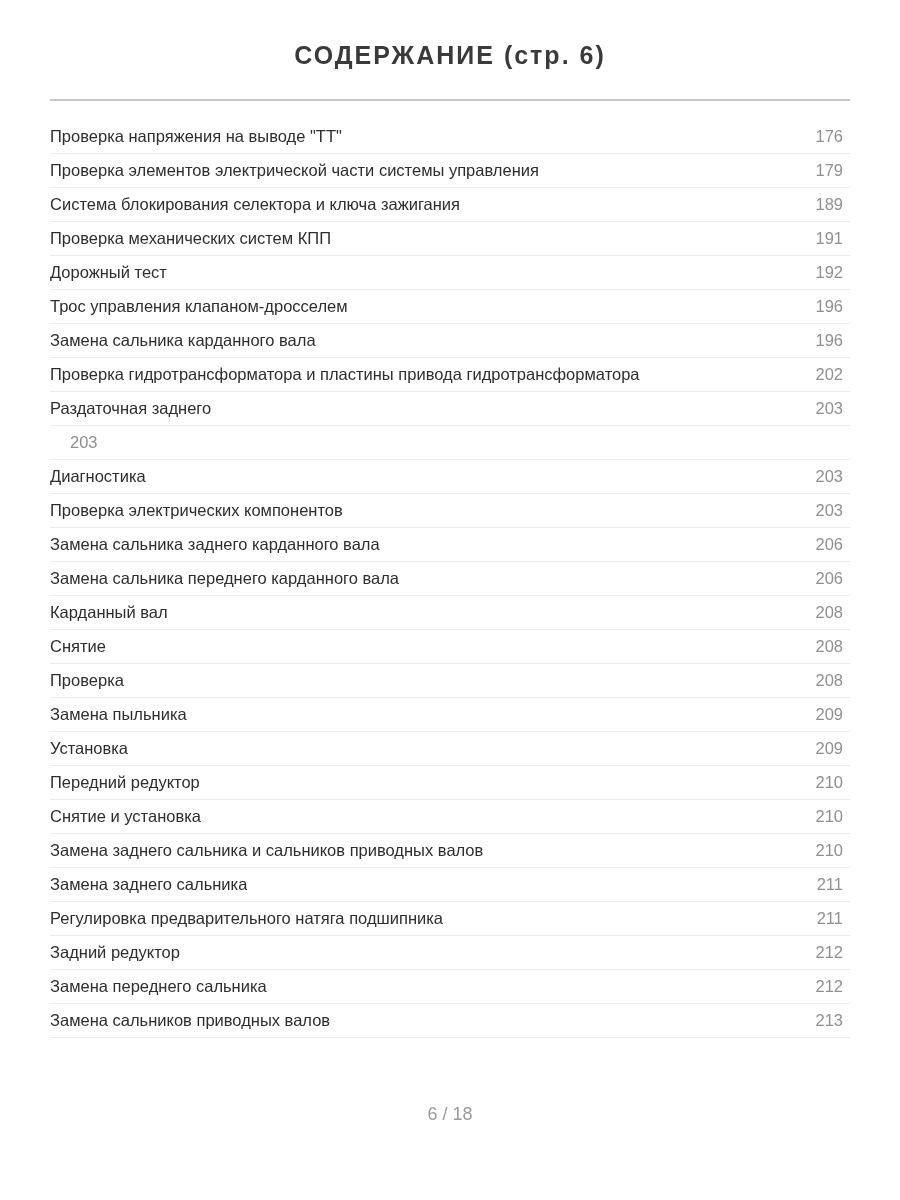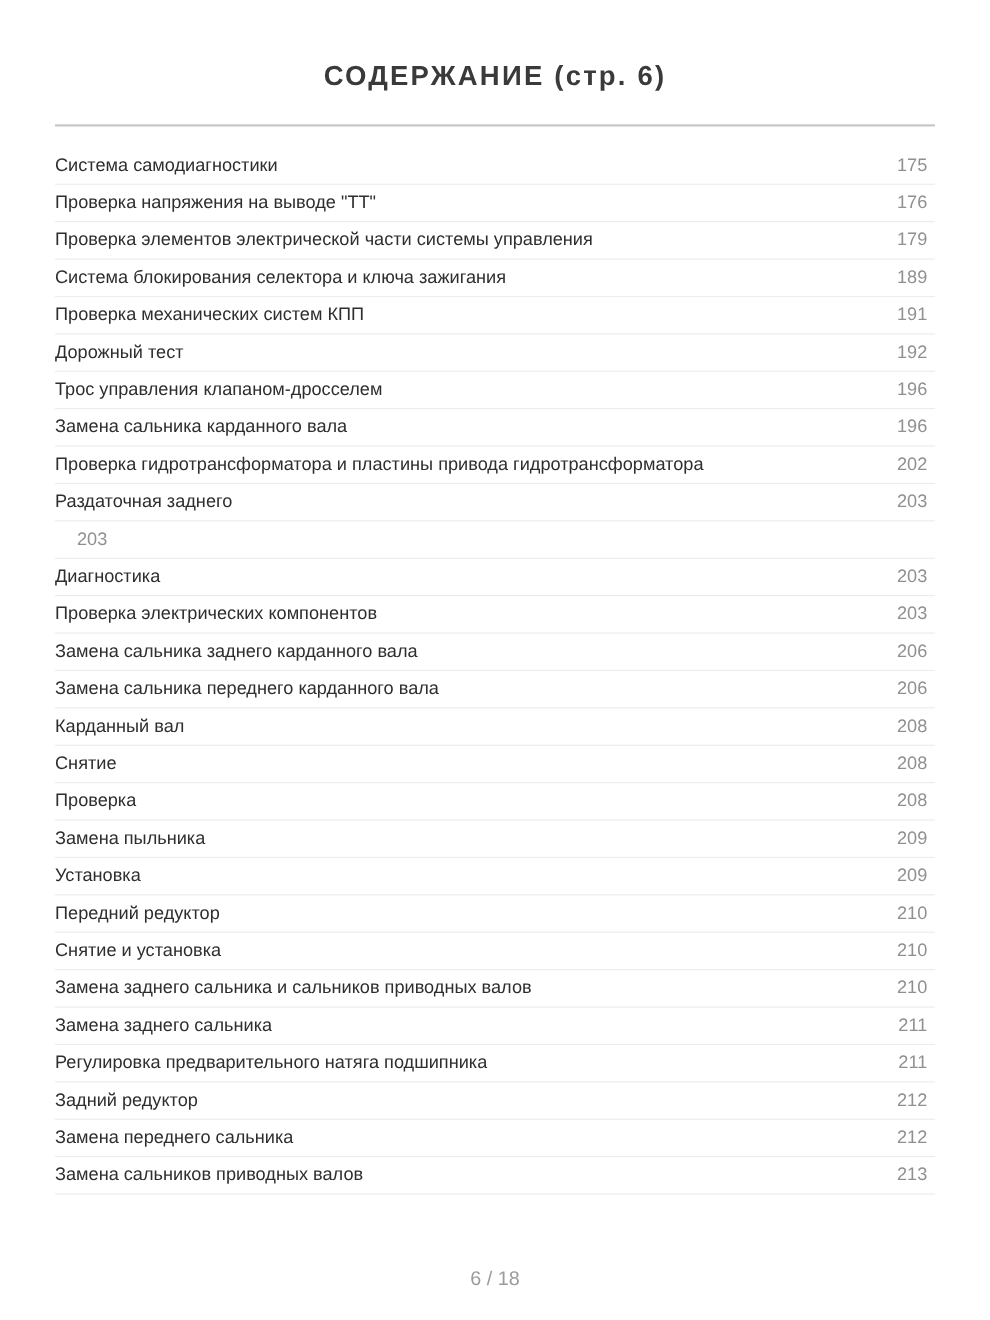--- a/index.html
+++ b/index.html
@@ -7,21 +7,21 @@
   body {
     width: 900px;
     height: 1200px;
     font-family: "Liberation Sans", sans-serif;
     position: relative;
     overflow: hidden;
   }
   .page {
     width: 900px;
     height: 1200px;
-    padding: 14px 50px;
+    padding: 0 50px;
     background: #ffffff;
   }
   .toc-header {
     padding-top: 40px;
     text-align: center;
   }
   .toc-title {
     font-size: 25px;
     font-weight: 700;
     letter-spacing: 2px;
@@ -71,24 +71,20 @@
 
 <div class="page">
 
   <div class="toc-header">
     <div class="toc-title">СОДЕРЖАНИЕ (стр. 6)</div>
   </div>
 
   <hr class="title-divider">
 
   <div class="toc-list">
-  <div class="toc-row">
-    <span class="toc-entry-title">Система самодиагностики</span>
-    <span class="toc-entry-page">175</span>
-  </div>
 
   <div class="toc-row">
     <span class="toc-entry-title">Проверка напряжения на выводе "ТТ"</span>
     <span class="toc-entry-page">176</span>
   </div>
 
   <div class="toc-row">
     <span class="toc-entry-title">Проверка элементов электрической части системы управления</span>
     <span class="toc-entry-page">179</span>
   </div>

